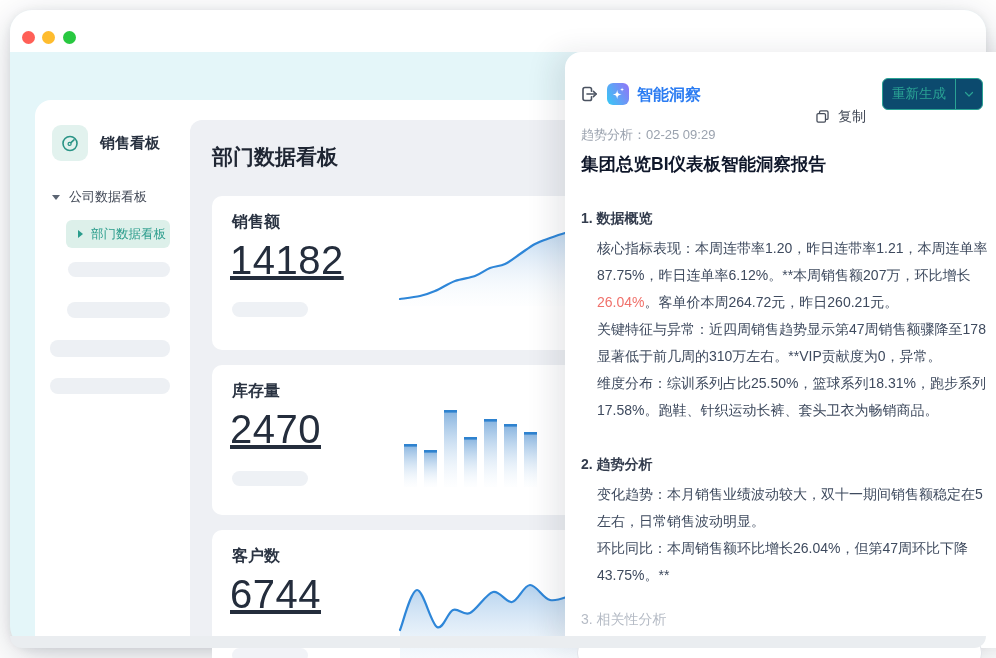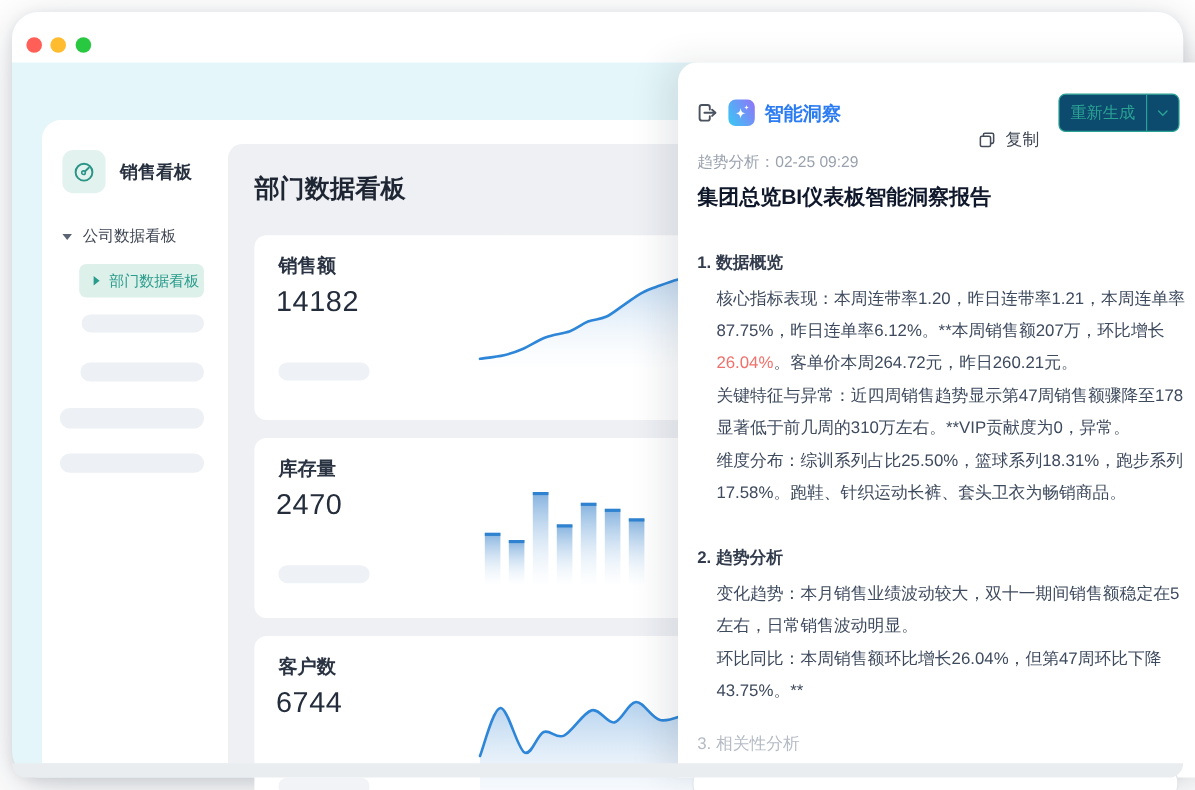--- a/index.html
+++ b/index.html
@@ -42,21 +42,21 @@
   .skel.s3 { left:40px; top:330px; width:120px; height:17px; }
   .skel.s4 { left:40px; top:368px; width:120px; height:16px; }
 
   
   .page-title { position:absolute; left:202px; top:133px; font-size:21px; font-weight:700; color:#1f2633; }
   .card { position:absolute; left:202px; width:600px; background:#ffffff; border-radius:10px; }
   .card.c1 { top:186px; height:154px; }
   .card.c2 { top:355px; height:150px; }
   .card.c3 { top:520px; height:160px; }
   .card .metric-title { position:absolute; left:20px; top:16px; font-size:16px; font-weight:700; color:#2a3342; }
-  .card .metric-value { position:absolute; left:18px; top:42px; font-size:24px; color:#242d3c; letter-spacing:.5px; }
+  .card .metric-value { position:absolute; left:18px; top:42px; font-size:40px; color:#242d3c; letter-spacing:.5px;text-decoration:underline; }
   .card .metric-skel { position:absolute; left:20px; top:106px; width:76px; height:15px;
     border-radius:8px; background:#eef1f5; }
   .card.c3 .metric-skel { top:118px; background:#f1f3f7; }
   .card svg.mini-chart { position:absolute; }
   #chart-sales { left:180px; top:24px; }
   #chart-stock { left:190px; top:42px; }
   #chart-cust  { left:180px; top:38px; }
 
   
   .insight { position:absolute; left:555px; top:42px; width:487px; height:596px;

